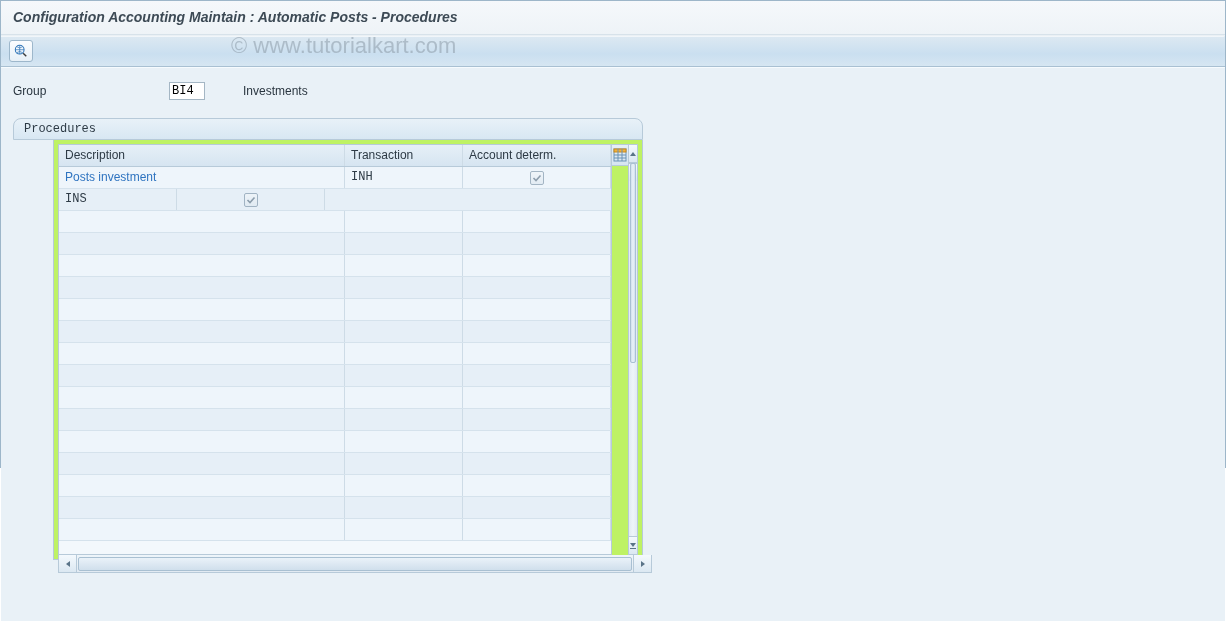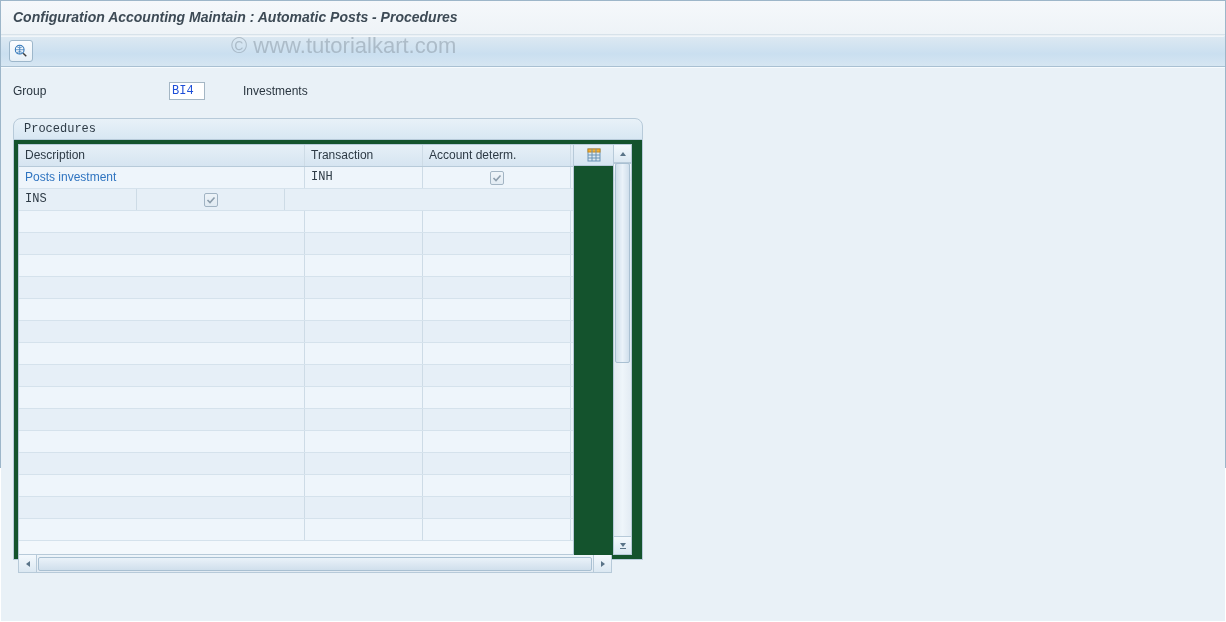--- a/index.html
+++ b/index.html
@@ -63,43 +63,44 @@
   }
   .field-label { width: 140px; }
   .field-input {
     width: 36px; height: 18px;
     border: 1px solid #a4b6c4;
     background: #fff;
     font-family: "Courier New", monospace;
     font-size: 12px;
     padding: 0 2px;
     line-height: 16px;
-    color: #1d4ed8;
+    color: #000000;
   }
   .field-desc { margin-left: 22px; text-align: center; }
 
   .groupbox {
     width: 630px;
     background: #e9f1f7;
   }
   .groupbox-title {
     height: 22px;
     background: linear-gradient(#e8f1f8,#d8e7f3);
     border: 1px solid #b7cad9;
     border-top-left-radius: 8px;
     border-top-right-radius: 8px;
     padding: 3px 10px 0 10px;
     font-size: 12px; color: #2d3a45; font-family: Liberation Mono, monospace;
   }
   .groupbox-body {
     border: 1px solid #b7cad9; border-top: none;
     padding: 4px;
     height: 420px;
-    background: #14532d;
+    background: #bef264;
     position: relative;
+    margin-left: 40px;
   }
   .table-wrap {
     display:flex;
     height: 100%;
   }
   .table {
     border: 1px solid #b7cad9;
     background: #f3f8fc;
     width: 556px;
     display:flex; flex-direction:column;

